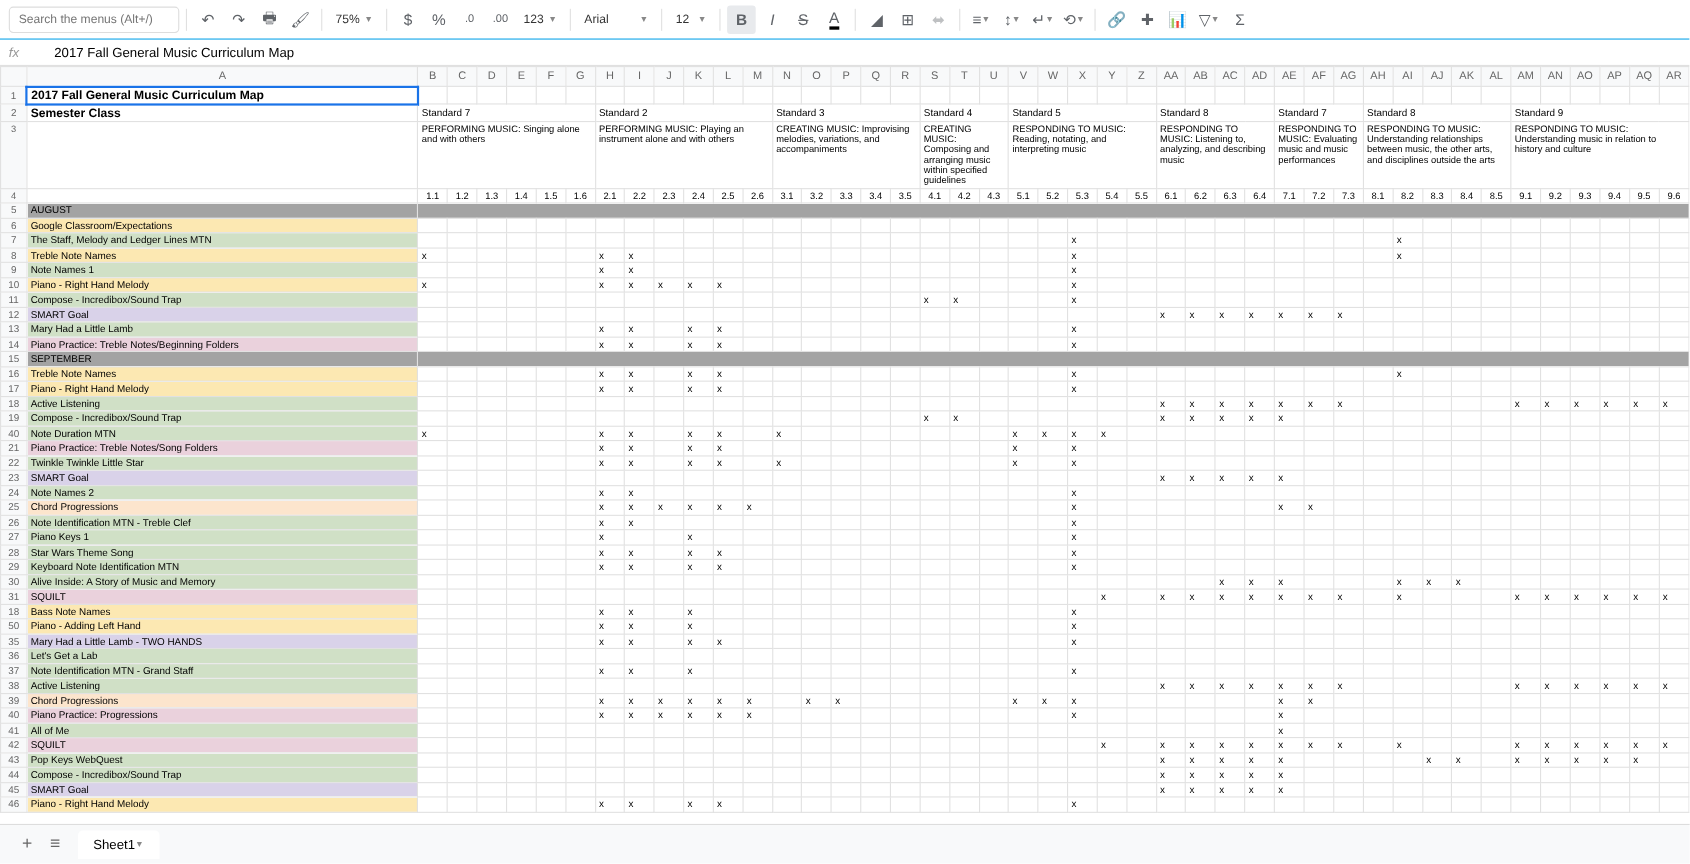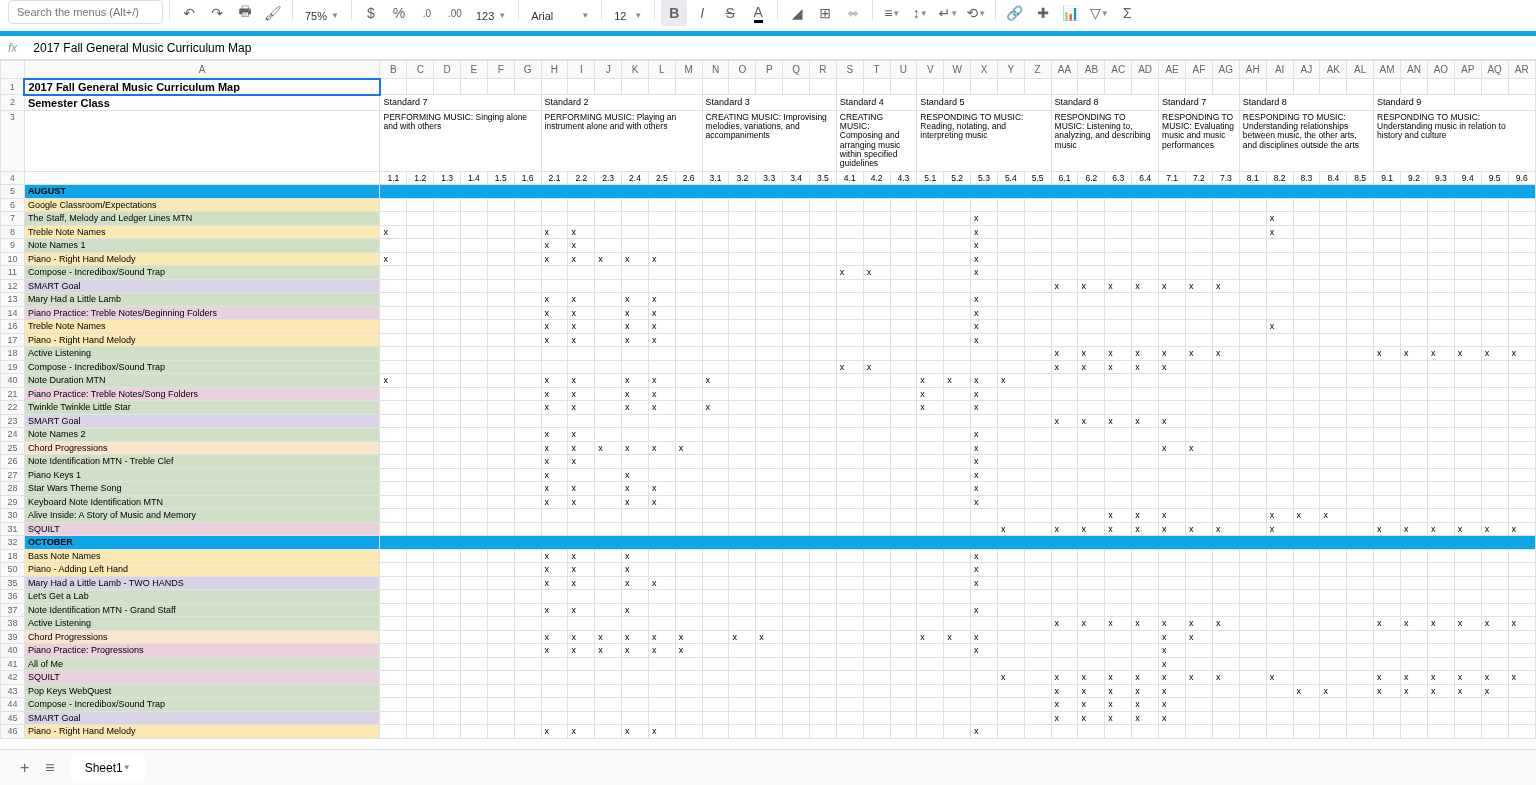--- a/index.html
+++ b/index.html
@@ -1,36 +1,36 @@
 <!DOCTYPE html>
 <html><head>
 <meta charset="utf-8">
 <style>
 *{box-sizing:border-box;margin:0;padding:0}
 body{font-family:Arial,sans-serif;font-size:11px;background:#fff;overflow:hidden;width:1536px;height:785px}
-.toolbar{height:36px;display:flex;padding:0 8px;gap:2px;border-bottom:5px solid #0ea5e9}
+.toolbar{height:36px;display:flex;align-items:center;padding:0 8px;gap:2px;border-bottom:1px solid #0ea5e9}
 .search-box{width:155px;height:24px;border:1px solid #ddd;border-radius:4px;padding:0 8px;font-size:11px;color:#888}
 .tb-btn{width:26px;height:26px;display:flex;align-items:center;justify-content:center;cursor:pointer;border-radius:3px;color:#5f6368;font-size:14px}
 .tb-sep{width:1px;height:20px;background:#e0e0e0;margin:0 4px}
 .tb-txt{padding:0 6px;font-size:11px;color:#333;cursor:pointer;display:flex;align-items:center;gap:4px}
 .tb-dd{font-size:8px;color:#888}
 .bold{font-weight:bold}
 .formula-bar{height:24px;display:flex;align-items:center;border-bottom:1px solid #e0e0e0;padding:0 8px}
-.fx{font-style:italic;color:#999;font-size:12px;margin-right:16px}
+.fx{font-style:italic;color:#999;font-size:12px;margin-right:32px}
 .formula-input{flex:1;border:none;outline:none;font-size:12px}
 .grid-area{position:relative;height:684px;overflow:hidden}
 table{border-collapse:collapse;table-layout:fixed}
 th,td{border:1px solid #e1e1e1;font-size:9px;padding:1px 3px;overflow:hidden;white-space:nowrap;text-overflow:clip;height:13.5px;vertical-align:middle}
 .col-hdr{background:#f8f9fa;text-align:center;color:#666;font-weight:normal;height:18px;font-size:10px}
 .row-hdr{background:#f8f9fa;text-align:center;color:#666;width:24px;font-size:9px}
 .col-a{width:358px}
 .col-n{width:27px}
 .sel-cell{border:2px solid #1a73e8!important}
 .r-title{font-weight:bold;font-size:11px}
-.r-month{background:#0ea5e9;color:#000;font-weight:bold}
+.r-month{background:#a3a3a3;color:#000;font-weight:normal}
 .r-yellow{background:#fce8b2}
 .r-green{background:#d0e0c6}
 .r-purple{background:#d9d2e9}
 .r-pink{background:#ead1dc}
 .r-orange{background:#fce5cd}
 .std-hdr td{vertical-align:top;white-space:normal;font-size:8.5px;padding:2px 3px;line-height:1.1}
 .sub-hdr td{text-align:center;font-size:8.5px}
 .footer{position:absolute;bottom:0;left:0;right:0;height:36px;background:#f8f9fa;border-top:1px solid #ddd;display:flex;align-items:center;padding:0 20px;gap:16px}
 .sheet-tab{background:#fff;padding:6px 14px;border-radius:4px 4px 0 0;font-size:12px;display:flex;align-items:center;gap:0}
 .ftr-icon{color:#666;font-size:16px;cursor:pointer}
@@ -690,20 +690,25 @@
           <td></td>
           <td></td>
           <td></td>
           <td></td>
           <td></td>
           <td></td>
           <td></td>
           <td></td>
         </tr>
         <tr>
+          <td class="row-hdr">15</td>
+          <td class="r-month">SEPTEMBER</td>
+          <td class="r-month" colspan="43"></td>
+        </tr>
+        <tr>
           <td class="row-hdr">16</td>
           <td class="r-yellow">Treble Note Names</td>
           <td></td>
           <td></td>
           <td></td>
           <td></td>
           <td></td>
           <td></td>
           <td>x</td>
           <td>x</td>
@@ -1440,25 +1445,20 @@
           <td>x</td>
           <td></td>
           <td></td>
           <td></td>
           <td>x</td>
           <td>x</td>
           <td>x</td>
           <td>x</td>
           <td>x</td>
           <td>x</td>
-        </tr>
-        <tr>
-          <td class="row-hdr">32</td>
-          <td class="r-month">OCTOBER</td>
-          <td class="r-month" colspan="43"></td>
         </tr>
         <tr>
           <td class="row-hdr">18</td>
           <td class="r-yellow">Bass Note Names</td>
           <td></td>
           <td></td>
           <td></td>
           <td></td>
           <td></td>
           <td></td>

